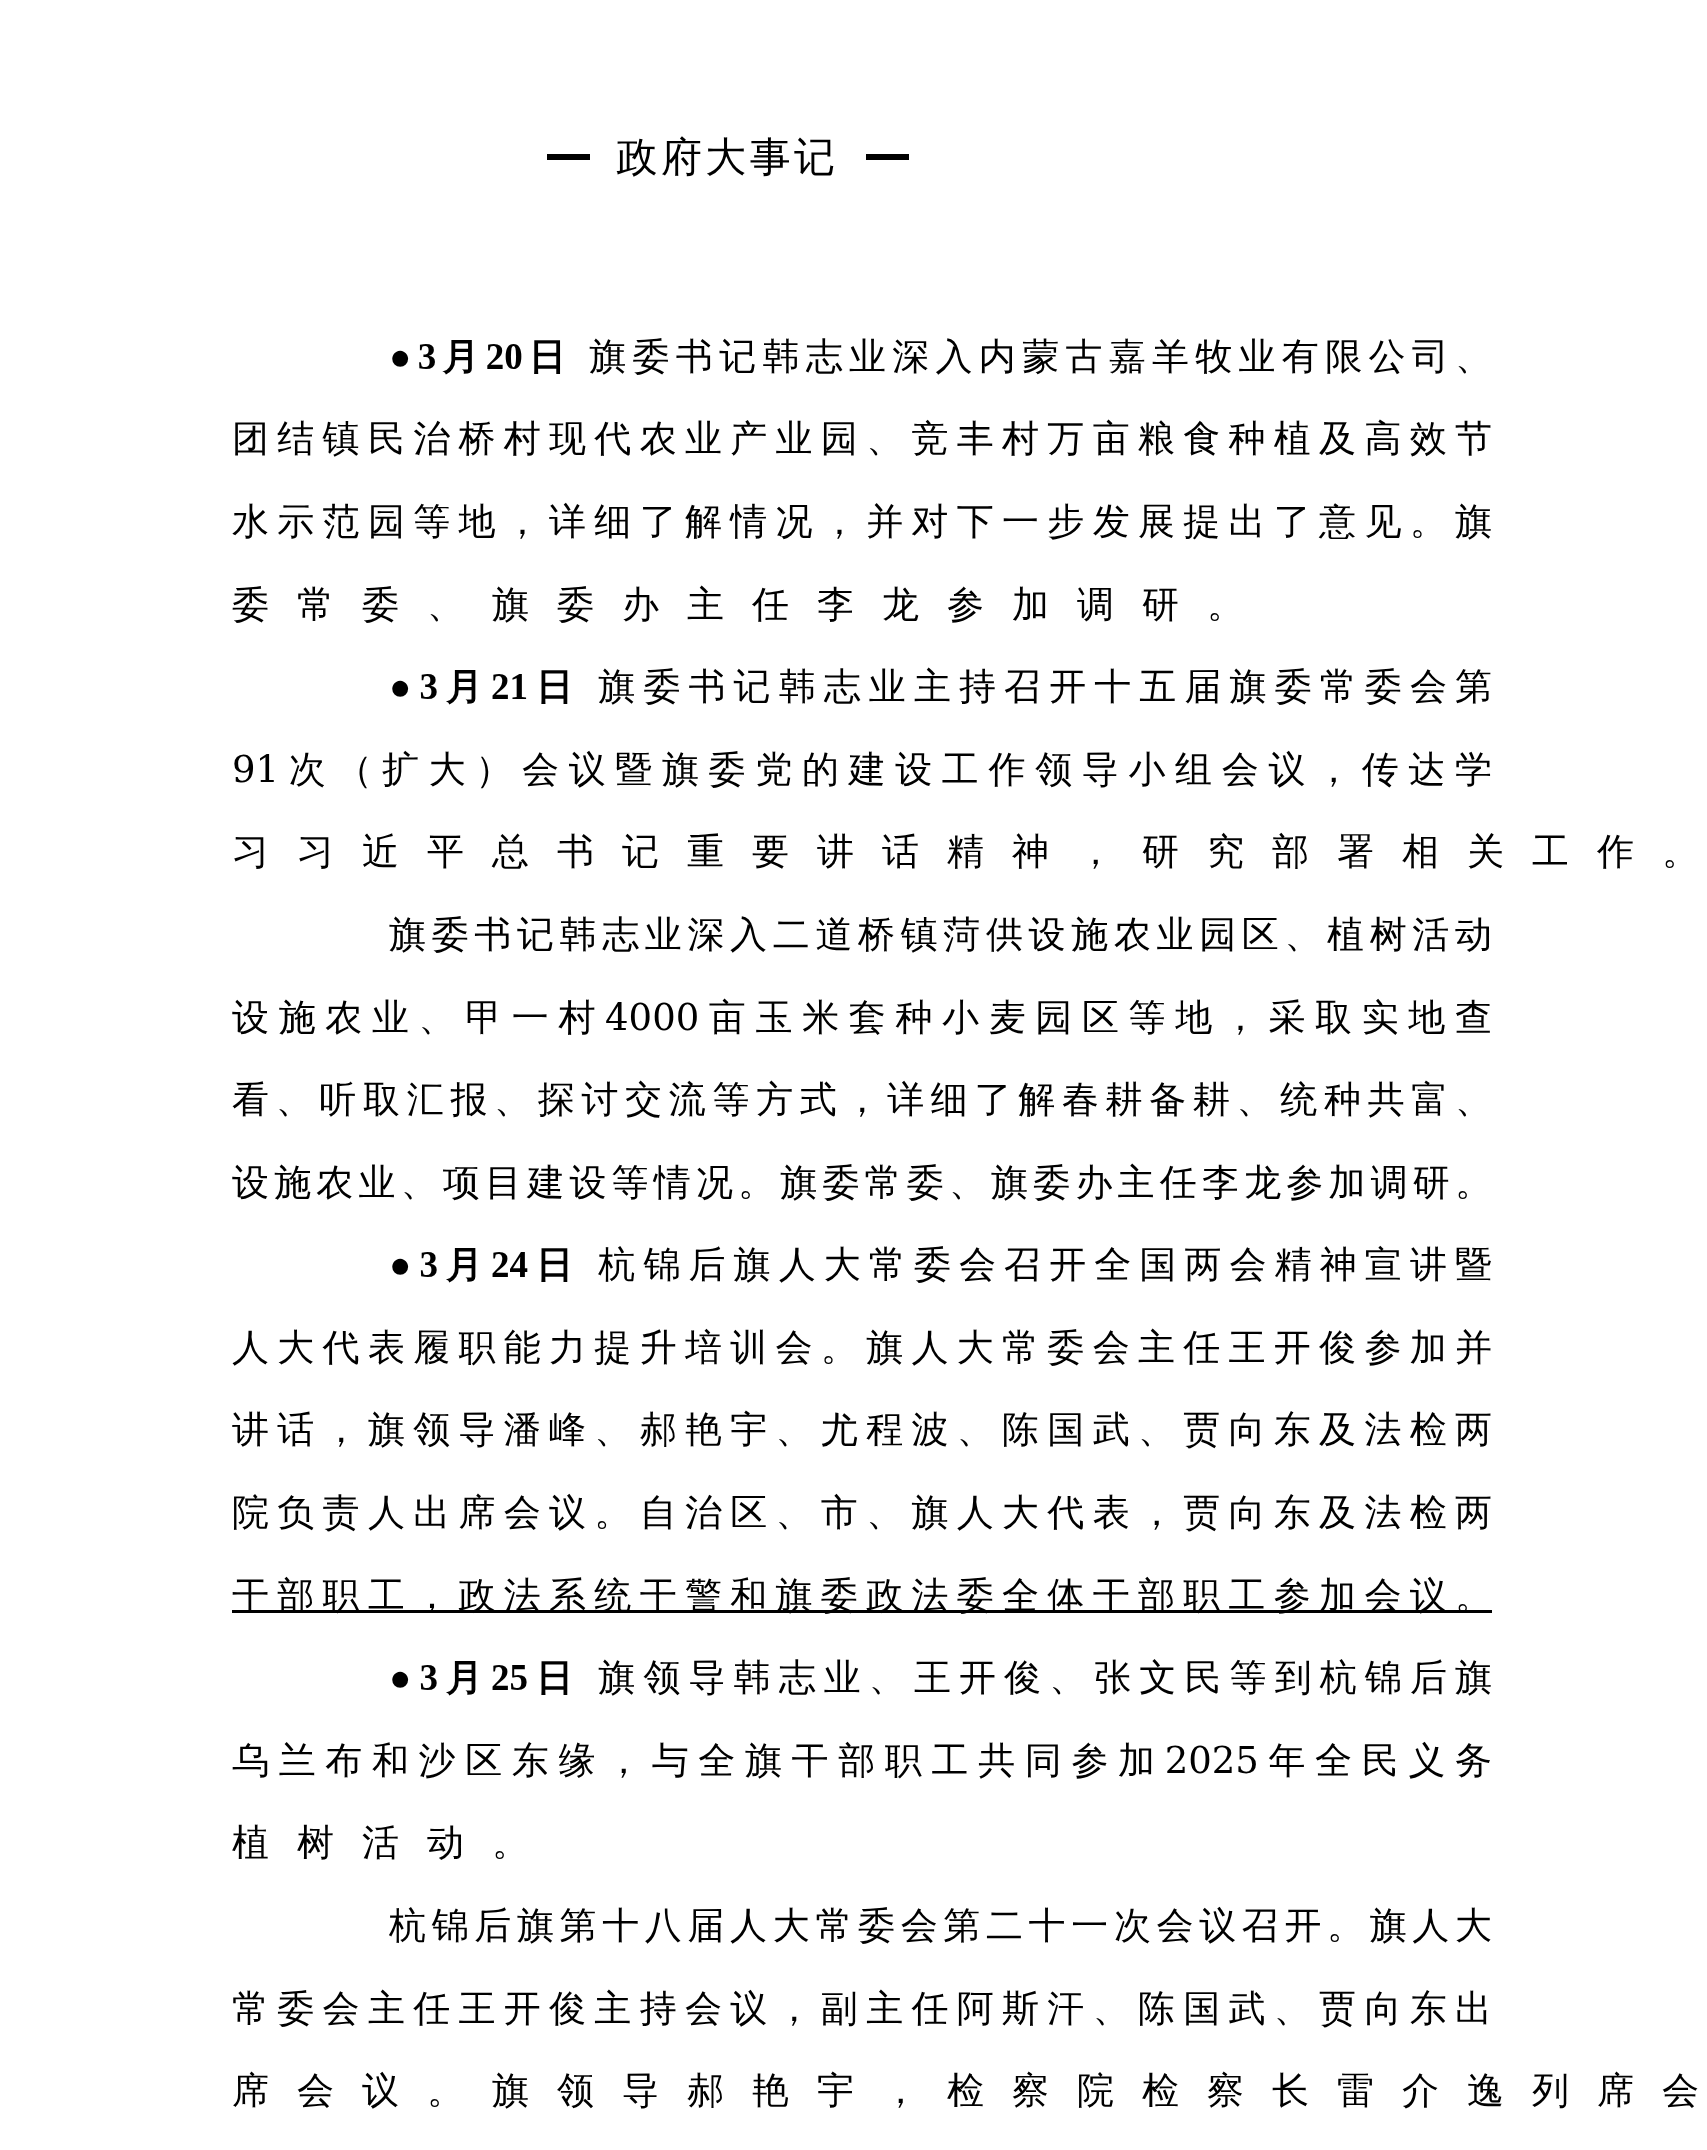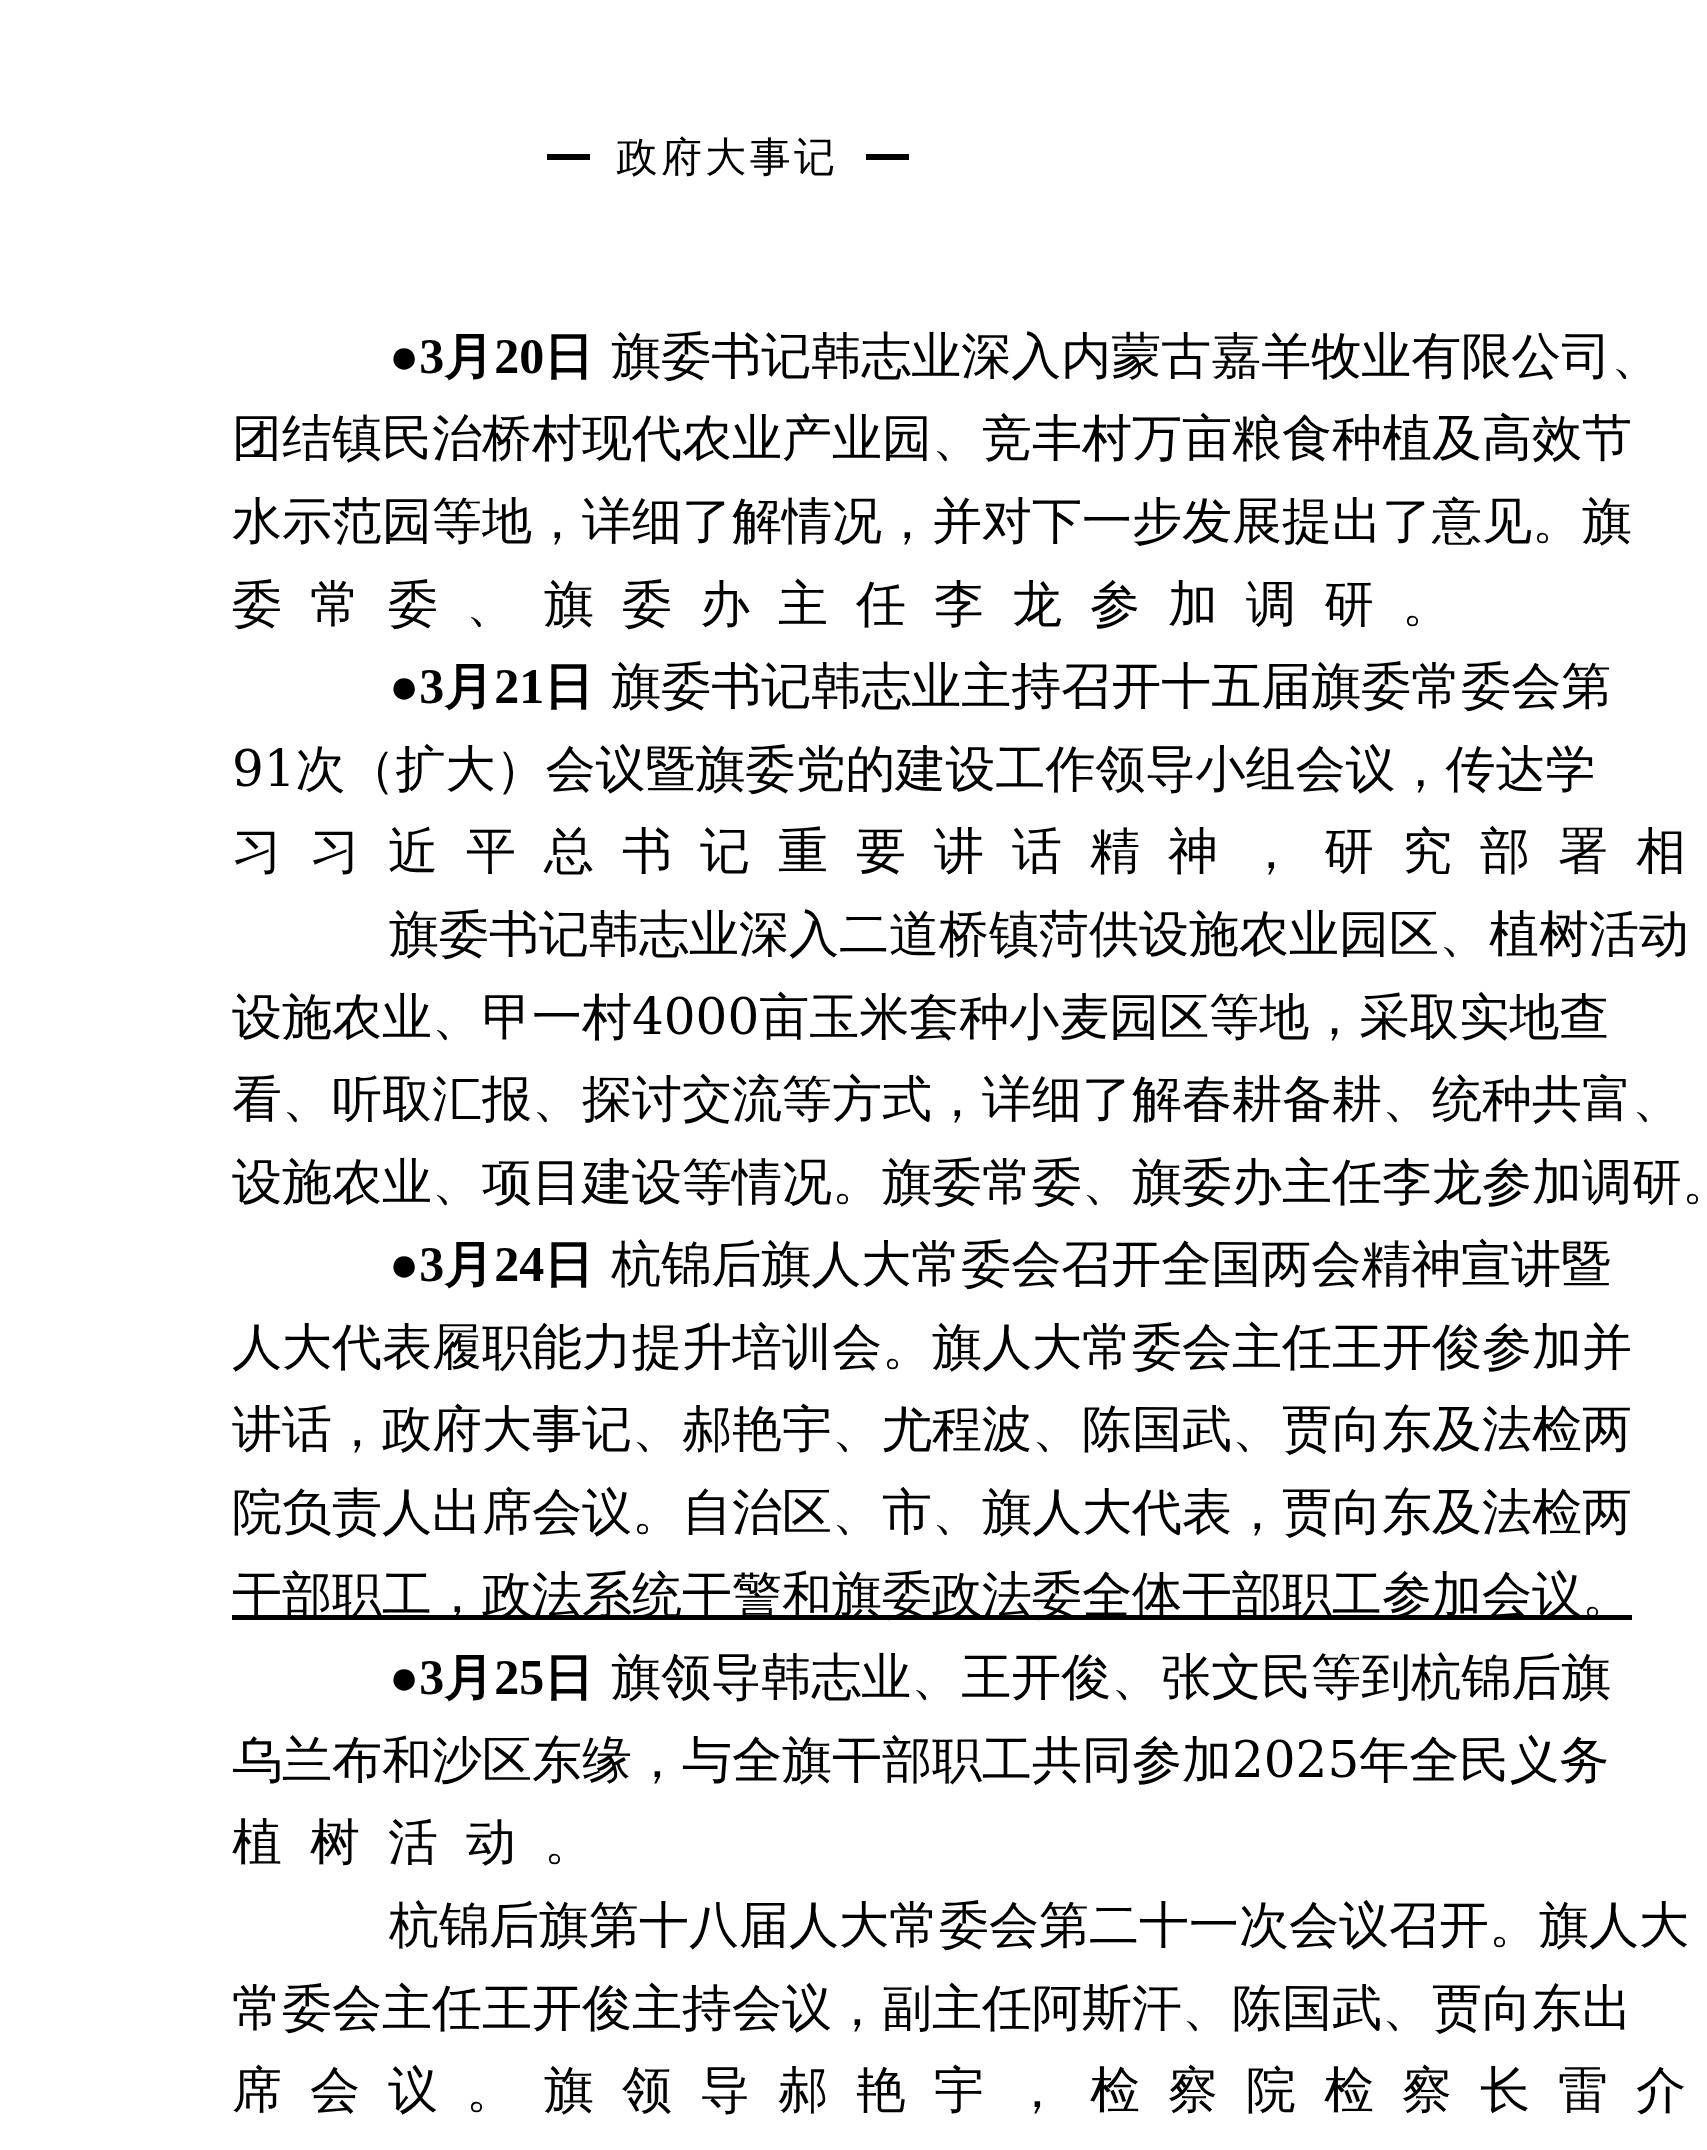--- a/index.html
+++ b/index.html
@@ -51,21 +51,21 @@
       left: 232px;
       top: 0;
       width: 1260px;
     }
     .line {
       position: absolute;
       left: 0;
       width: 1260px;
       height: 83px;
       line-height: 83px;
-      font-size: 50px;
+      font-size: 37px;
       white-space: nowrap;
       text-align: justify;
       text-align-last: justify;
       font-family: "DejaVu Serif", "Liberation Serif", serif;
     }
     .line.last {
       text-align-last: left;
       letter-spacing: 28px;
     }
     .line.indent {
@@ -104,21 +104,21 @@
     <div class="line" style="top:728px;">91次（扩大）会议暨旗委党的建设工作领导小组会议，传达学</div>
     <div class="line last" style="top:810px;">习习近平总书记重要讲话精神，研究部署相关工作。</div>
 
     <div class="line indent" style="top:893px;">旗委书记韩志业深入二道桥镇菏供设施农业园区、植树活动</div>
     <div class="line" style="top:976px;">设施农业、甲一村4000亩玉米套种小麦园区等地，采取实地查</div>
     <div class="line" style="top:1058px;">看、听取汇报、探讨交流等方式，详细了解春耕备耕、统种共富、</div>
     <div class="line" style="top:1141px;">设施农业、项目建设等情况。旗委常委、旗委办主任李龙参加调研。</div>
 
     <div class="line indent" style="top:1223px;"><span class="bullet">●</span><span class="date">3月24日</span><span>杭锦后旗人大常委会召开全国两会精神宣讲暨</span></div>
     <div class="line" style="top:1306px;">人大代表履职能力提升培训会。旗人大常委会主任王开俊参加并</div>
-    <div class="line" style="top:1388px;">讲话，政府大事记、郝艳宇、尤程波、陈国武、贾向东及法检两</div>
+    <div class="line" style="top:1388px;">讲话，旗领导潘峰、郝艳宇、尤程波、陈国武、贾向东及法检两</div>
     <div class="line" style="top:1471px;">院负责人出席会议。自治区、市、旗人大代表，贾向东及法检两</div>
     <div class="line" style="top:1554px;text-decoration:underline;">干部职工，政法系统干警和旗委政法委全体干部职工参加会议。</div>
 
     <div class="line indent" style="top:1636px;"><span class="bullet">●</span><span class="date">3月25日</span><span>旗领导韩志业、王开俊、张文民等到杭锦后旗</span></div>
     <div class="line" style="top:1719px;">乌兰布和沙区东缘，与全旗干部职工共同参加2025年全民义务</div>
     <div class="line last" style="top:1801px;">植树活动。</div>
 
     <div class="line indent" style="top:1884px;">杭锦后旗第十八届人大常委会第二十一次会议召开。旗人大</div>
     <div class="line" style="top:1967px;">常委会主任王开俊主持会议，副主任阿斯汗、陈国武、贾向东出</div>
     <div class="line last" style="top:2049px;">席会议。旗领导郝艳宇，检察院检察长雷介逸列席会议。</div>

